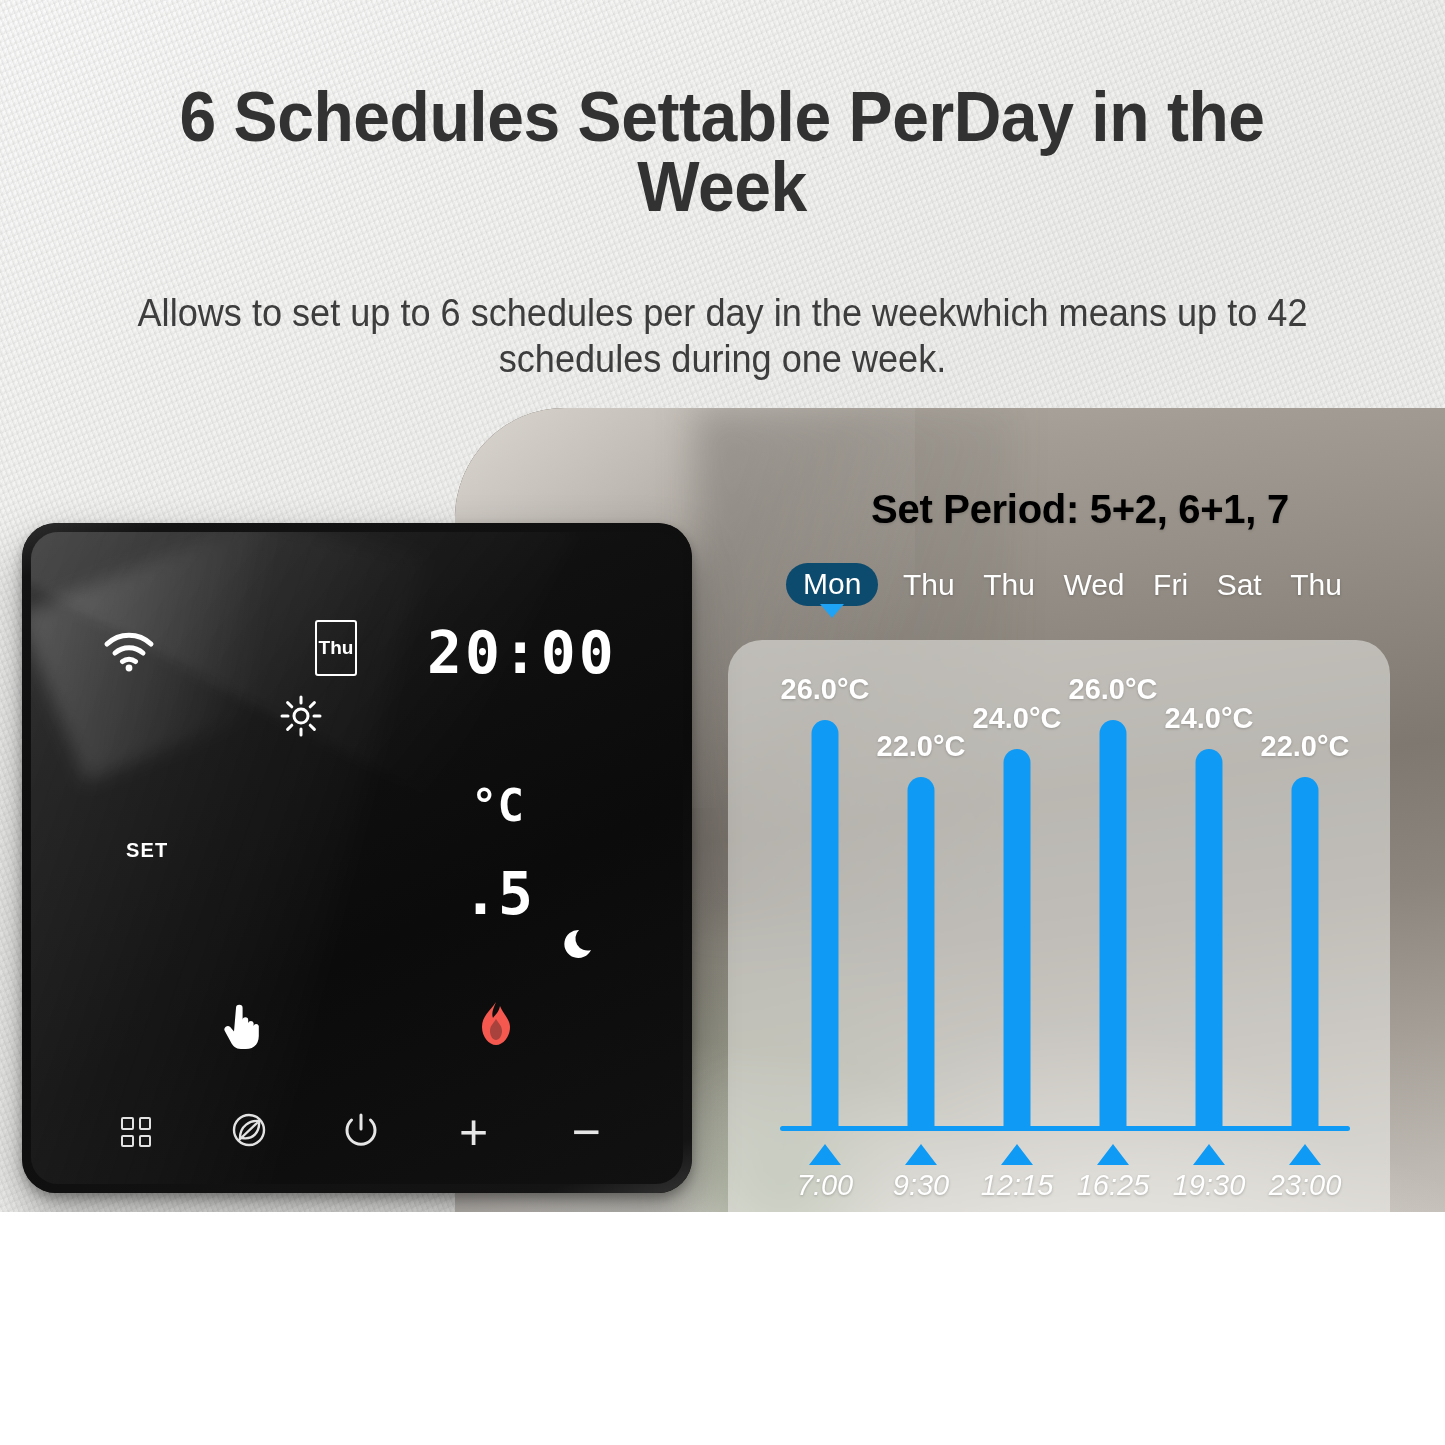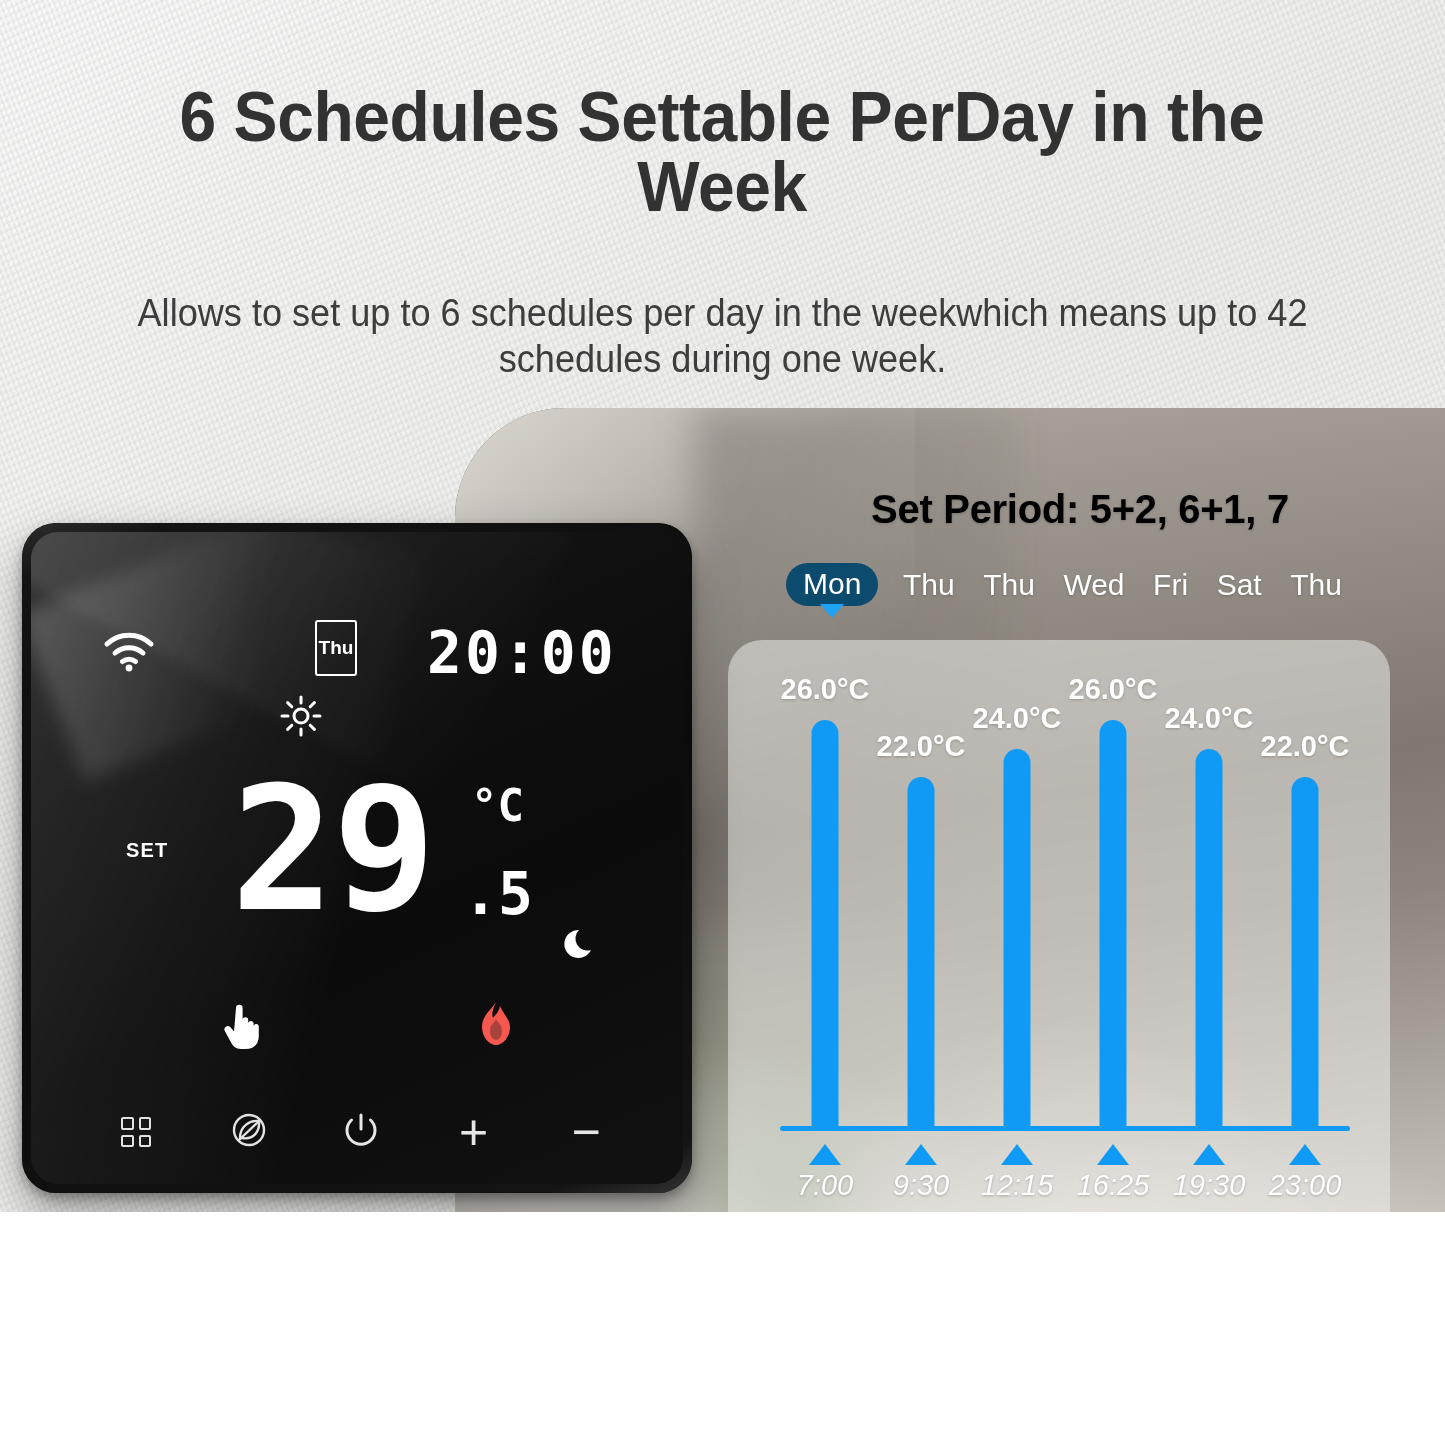--- a/index.html
+++ b/index.html
@@ -533,21 +533,20 @@
             <line x1="8.6" y1="35.4" x2="12.8" y2="31.2"></line>
             <line x1="31.2" y1="12.8" x2="35.4" y2="8.6"></line>
           </g>
         </svg>
       </div>
 
       <div class="clock">20:00</div>
 
       <div class="set-label">SET</div>
 
-      <div class="big-temp">29</div>
       <div class="unit-c">°C</div>
       <div class="decimal">.5</div>
 
       <div class="moon-icon">
         <svg width="40" height="40" viewBox="0 0 40 40">
           <path d="M30 26 A14 14 0 1 1 18 6 A12 12 0 0 0 30 26 Z" fill="#fff"></path>
         </svg>
       </div>
 
       <div class="hand-icon">

